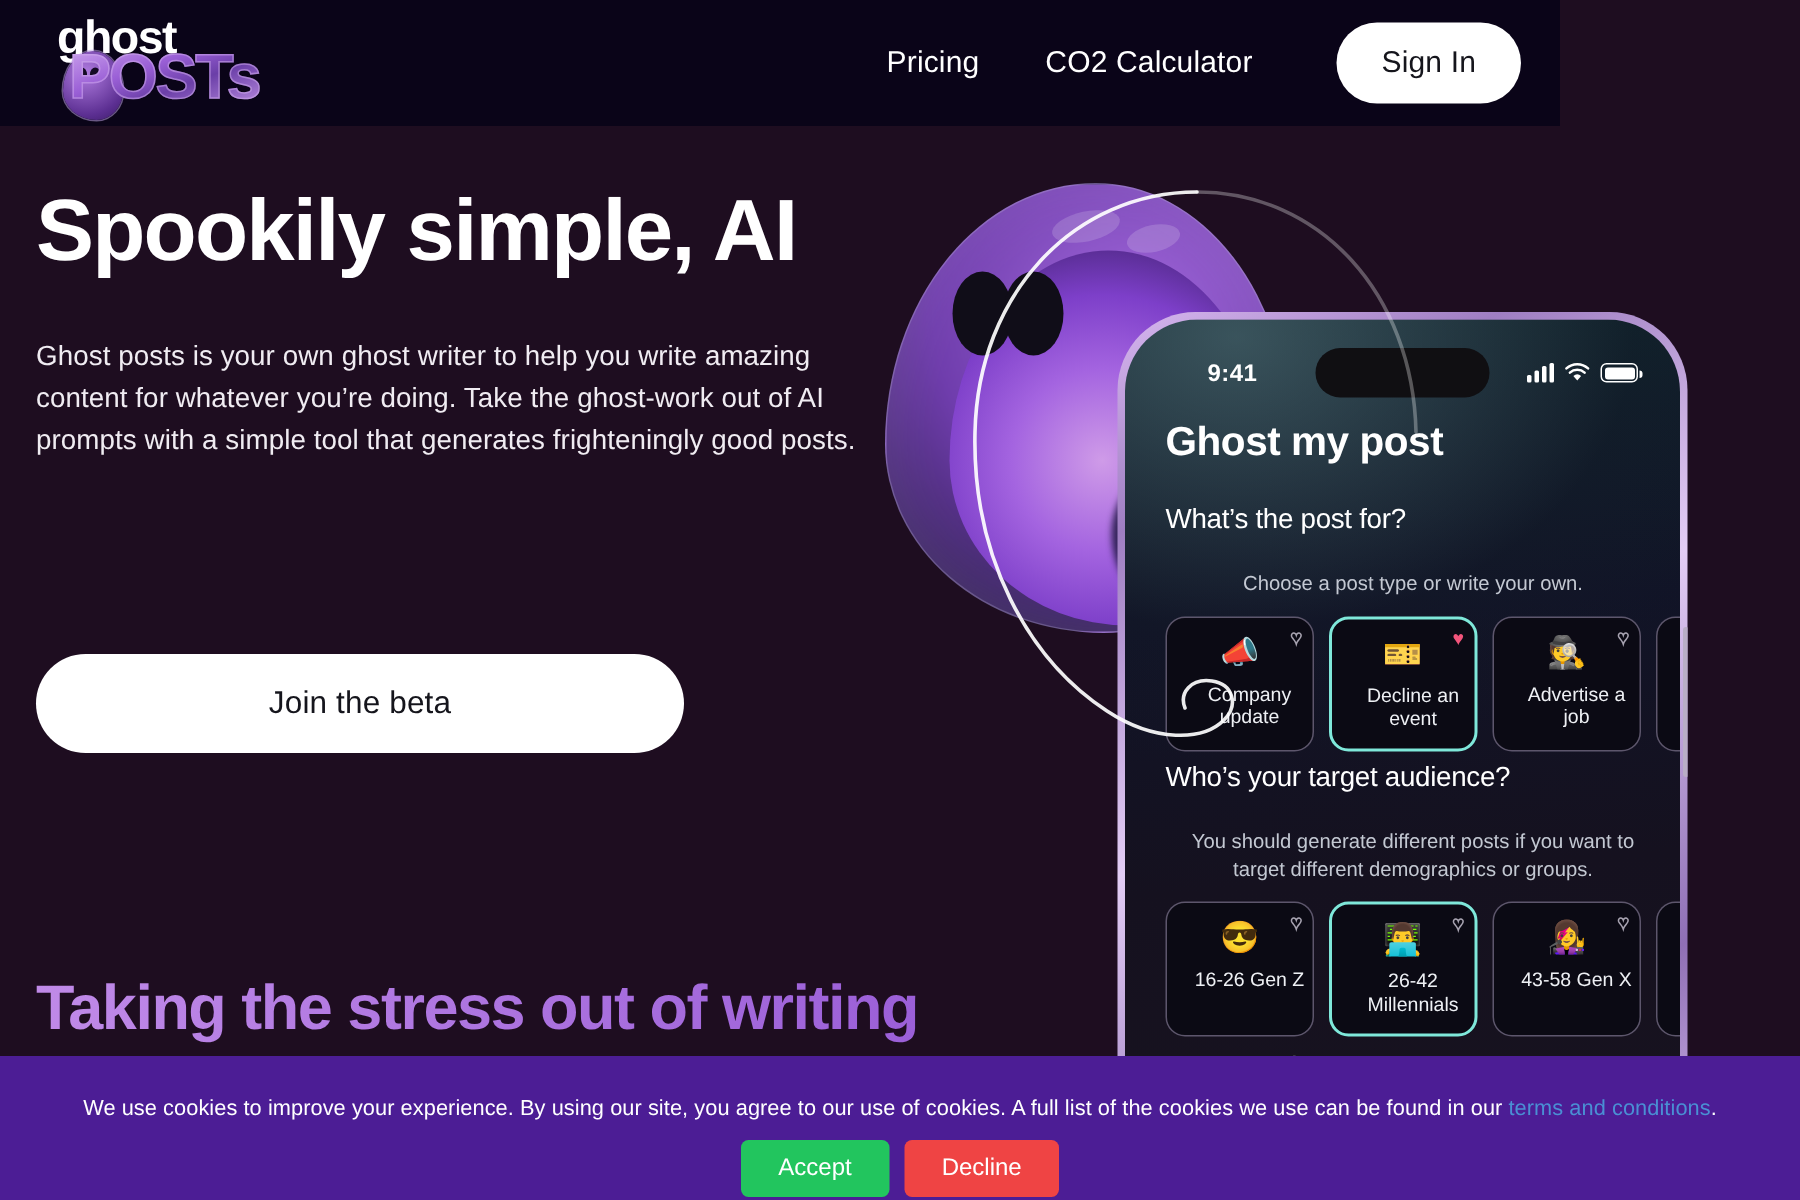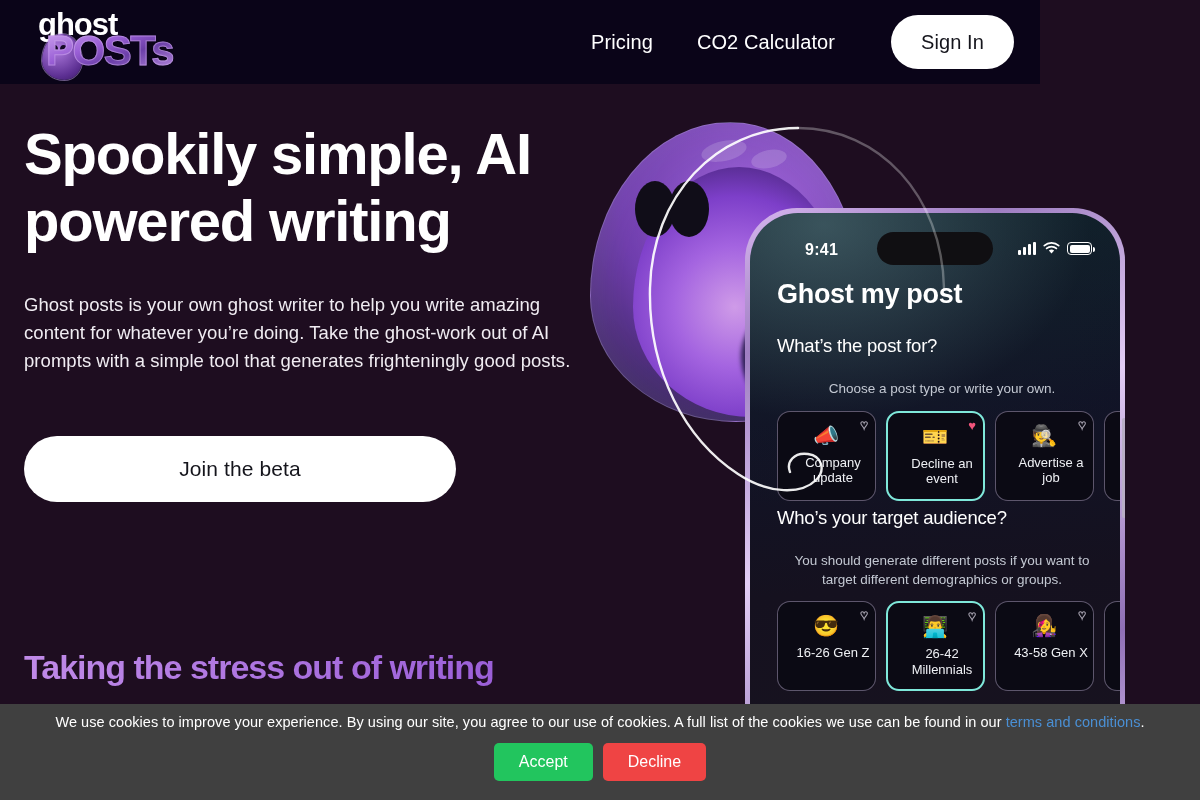--- a/index.html
+++ b/index.html
@@ -79,21 +79,21 @@
   }
   #join-beta-button {
     position:absolute; left:24px; top:352px;
     width:432px; height:66px; border-radius:999px;
     background:#ffffff; color:#15151c; border:none;
     font-size:21px; font-family:inherit; cursor:pointer;
     letter-spacing:.1px;
   }
   #next-section-heading {
     position:absolute; left:24px; top:564px;
-    font-size:34px; font-weight:bold; letter-spacing:-1px;
+    font-size:42px; font-weight:bold; letter-spacing:-1px;
     background:linear-gradient(90deg,#c08ae8,#9b5fd8);
     -webkit-background-clip:text; background-clip:text; color:transparent;
     white-space:nowrap;
   }
 
   
   #ghost-mascot { position:absolute; left:582px; top:30px; width:330px; height:330px; }
   .mascot-body {
     position:absolute; left:8px; top:8px; width:270px; height:300px;
     border-radius:52% 48% 46% 54% / 58% 56% 44% 42%;
@@ -220,23 +220,23 @@
     -webkit-text-stroke:1px rgba(220,215,230,.75);
     line-height:1;
   }
   .heart.filled {
     color:#f2547b; -webkit-text-stroke:0;
   }
 
   
   #cookie-banner {
     position:absolute; left:0; bottom:0; width:1200px; height:96px;
-    background:#404040; z-index:60;
+    background:#4c1d95; z-index:60;
     display:flex; flex-direction:column; align-items:center;
-    padding-top:10px;
+    padding-top:27px;
   }
   #cookie-text {
     font-size:14.5px; color:#ffffff; text-align:center;
     letter-spacing:.05px;
   }
   #cookie-link { color:#4a8fd4; text-decoration:none; cursor:pointer; }
   #cookie-actions { display:flex; gap:10px; margin-top:13px; }
   .cookie-btn {
     border:none; border-radius:5px; color:#fff;
     font-size:16px; font-family:inherit; cursor:pointer;
@@ -260,21 +260,20 @@
     <a class="nav-link">CO2 Calculator</a>
     <button id="signin-button">Sign In</button>
   </nav>
 </header>
 
 <section id="hero">
 
   <div id="hero-copy">
     <h1 id="hero-title">
       <span>Spookily simple, AI</span><br>
-      <span>powered writing</span>
     </h1>
     <p id="hero-sub">Ghost posts is your own ghost writer to help you write amazing content for whatever you’re doing. Take the ghost-work out of AI prompts with a simple tool that generates frighteningly good posts.</p>
   </div>
 
   <button id="join-beta-button">Join the beta</button>
 
   <h2 id="next-section-heading">Taking the stress out of writing</h2>
 
   <div id="ghost-mascot">
     <div class="mascot-body">

